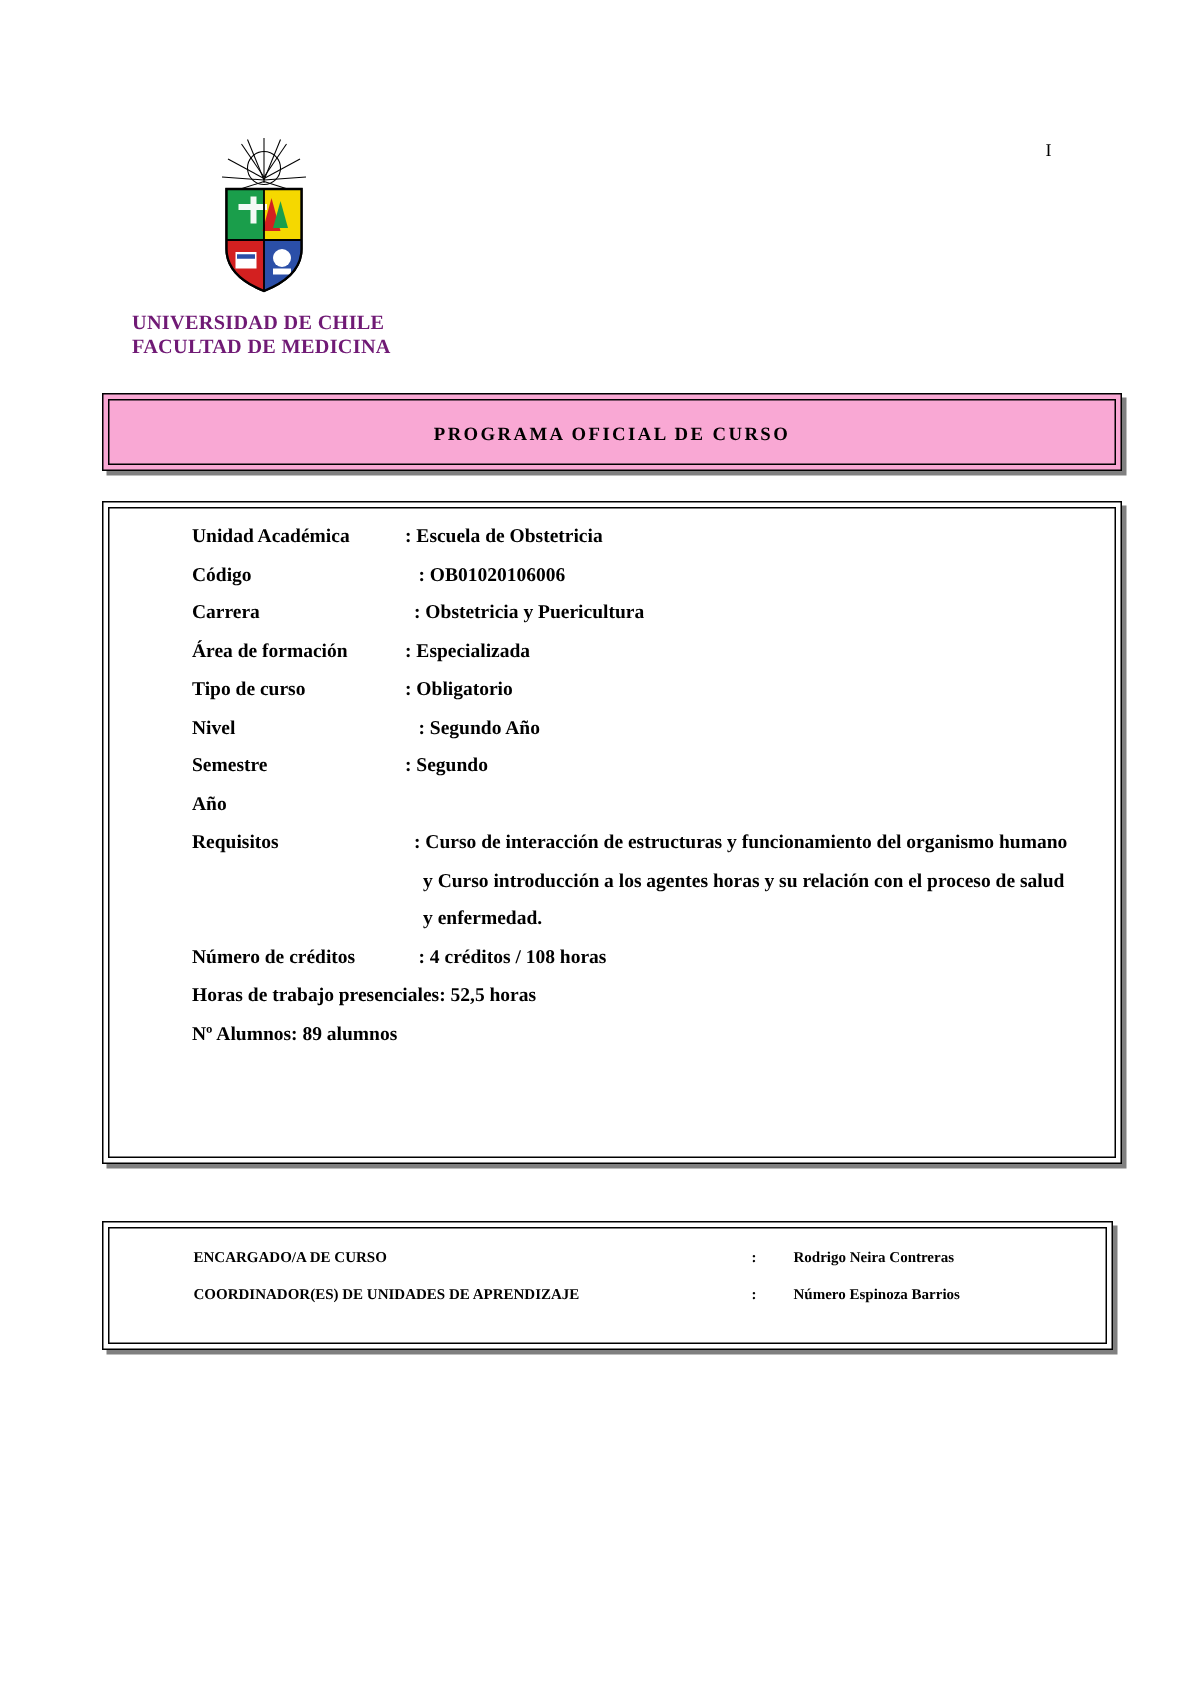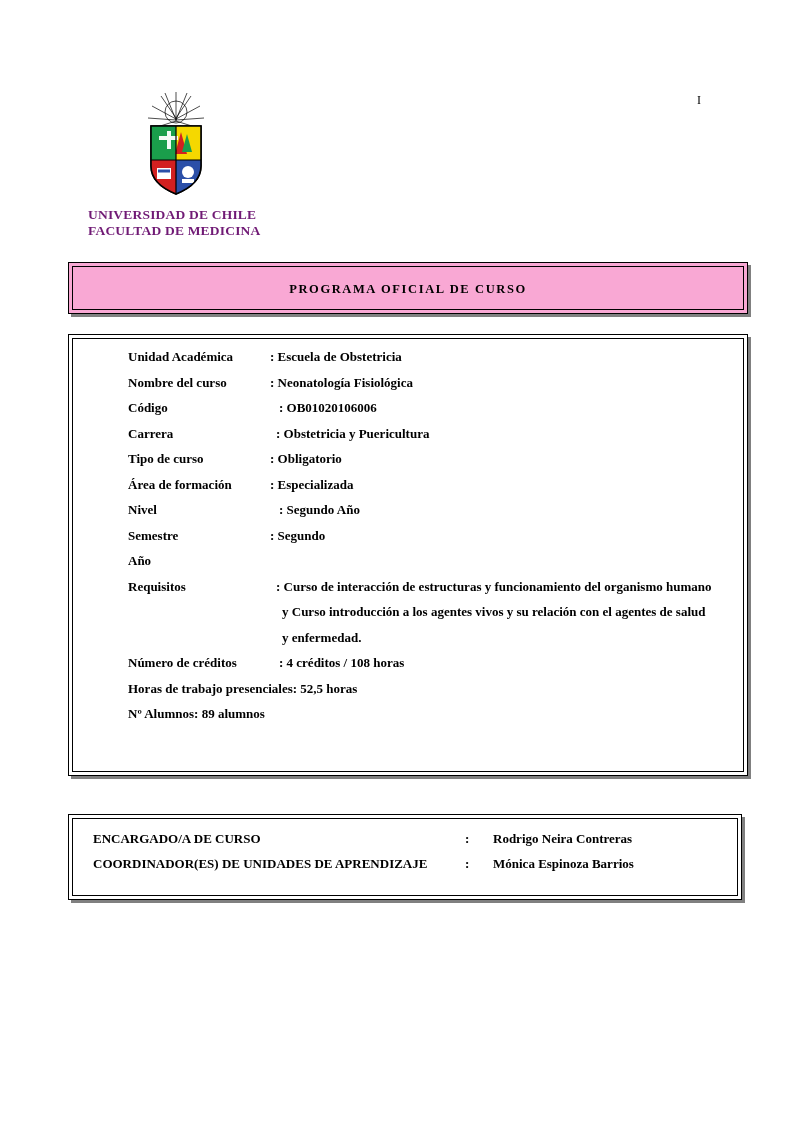--- a/index.html
+++ b/index.html
@@ -144,23 +144,24 @@
     height: 86px;
   }
   .staff-inner {
     position: absolute;
     left: 24px;
     top: 11px;
     right: 12px;
   }
   .staff-row {
     display: flex;
-    font-size: 13px;
+    font-size: 10px;
     line-height: 25px;
     font-weight: bold;
+    margin-left: 36px;
   }
   .staff-row .s-lbl { flex: 0 0 372px; white-space: pre; }
   .staff-row .s-colon { flex: 0 0 28px; }
   .staff-row .s-val { flex: 1 1 auto; }
 </style>
 </head>
 <body>
 
 <div class="page">
 
@@ -220,66 +221,62 @@
   </div>
 
   <div class="boxed" id="info-box">
     <div class="info-inner">
 
       <div class="row colon">
         <span class="lbl">Unidad Académica</span>
         <span class="val">: Escuela de Obstetricia</span>
       </div>
 
-      <div class="row colon">
-        <span class="lbl">Nombre del curso</span>
-        <span class="val">: Neonatología Fisiológica</span>
-      </div>
 
       <div class="row colon">
         <span class="lbl">Código</span>
         <span class="val" style="padding-left:9px">: OB01020106006</span>
       </div>
 
       <div class="row colon">
         <span class="lbl">Carrera</span>
         <span class="val" style="padding-left:6px">: Obstetricia y Puericultura</span>
       </div>
 
       <div class="row colon">
+        <span class="lbl">Área de formación</span>
+        <span class="val">: Especializada</span>
+      </div>
+
+      <div class="row colon">
         <span class="lbl">Tipo de curso</span>
         <span class="val">: Obligatorio</span>
       </div>
 
       <div class="row colon">
-        <span class="lbl">Área de formación</span>
-        <span class="val">: Especializada</span>
-      </div>
-
-      <div class="row colon">
         <span class="lbl">Nivel</span>
         <span class="val" style="padding-left:9px">: Segundo Año</span>
       </div>
 
       <div class="row colon">
         <span class="lbl">Semestre</span>
         <span class="val">: Segundo</span>
       </div>
 
       <div class="row colon">
         <span class="lbl">Año</span>
       </div>
 
       <div class="row colon">
         <span class="lbl">Requisitos</span>
         <span class="val" style="padding-left:6px">: Curso de interacción de estructuras y funcionamiento del organismo humano</span>
       </div>
 
       <div class="req-cont">
-        <span>y Curso introducción a los agentes vivos y su relación con el agentes de salud</span>
+        <span>y Curso introducción a los agentes horas y su relación con el proceso de salud</span>
         <span>y   enfermedad.</span>
       </div>
 
       <div class="row colon">
         <span class="lbl">Número de créditos</span>
         <span class="val" style="padding-left:9px">: 4 créditos / 108 horas</span>
       </div>
 
       <div class="row plain">
         <span class="lbl">Horas de trabajo presenciales: 52,5 horas</span>
@@ -297,18 +294,18 @@
   <div class="boxed" id="staff-box">
     <div class="staff-inner">
       <div class="staff-row">
         <span class="s-lbl">ENCARGADO/A DE CURSO</span>
         <span class="s-colon">:</span>
         <span class="s-val">Rodrigo Neira Contreras</span>
       </div>
       <div class="staff-row">
         <span class="s-lbl">COORDINADOR(ES) DE UNIDADES DE APRENDIZAJE</span>
         <span class="s-colon">:</span>
-        <span class="s-val">Mónica Espinoza Barrios</span>
+        <span class="s-val">Número Espinoza Barrios</span>
       </div>
     </div>
   </div>
 
 </div>
 
 </body></html>

